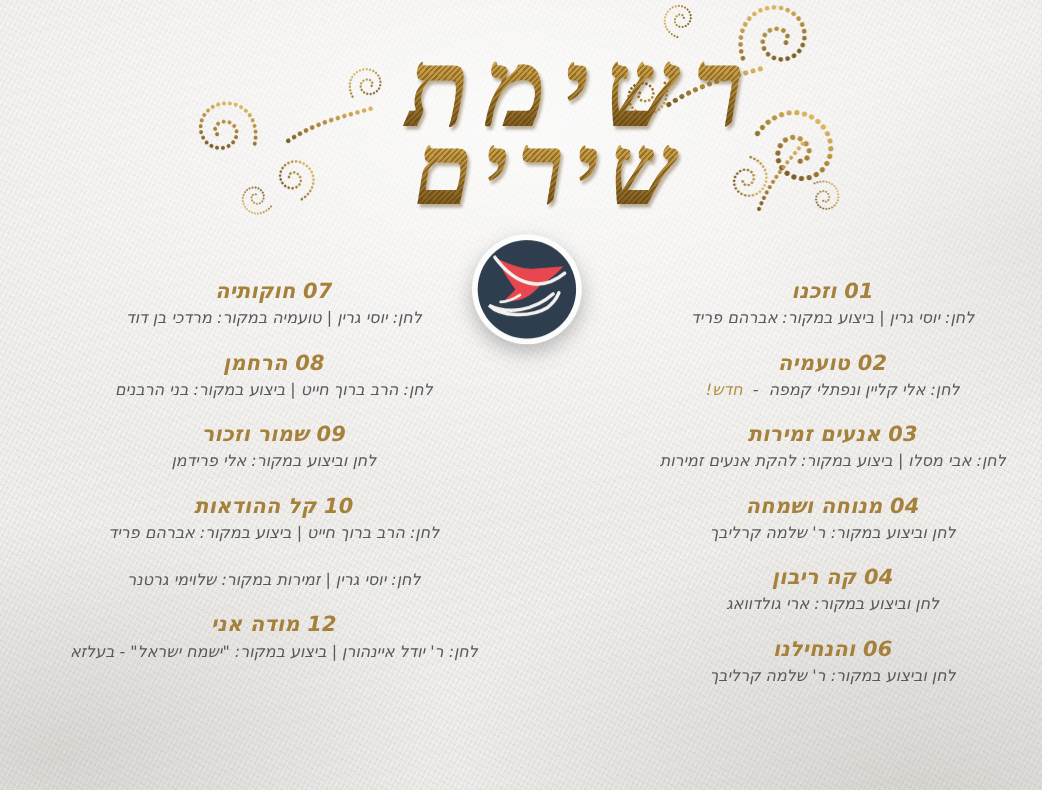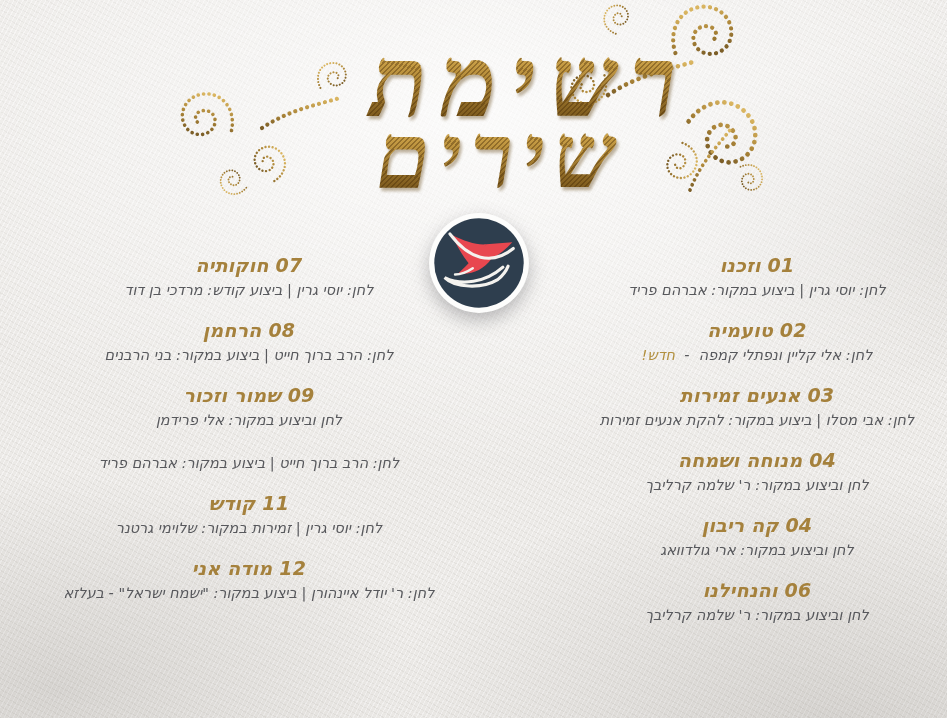--- a/index.html
+++ b/index.html
@@ -129,35 +129,35 @@
         <div class="track-credit"><span>לחן וביצוע במקור: ארי גולדוואג</span></div>
       </div>
       <div class="track">
         <div class="track-title"><span class="t-num">06</span>&nbsp;<span class="t-name">והנחילנו</span></div>
         <div class="track-credit"><span>לחן וביצוע במקור: ר' שלמה קרליבך</span></div>
       </div>
     </div>
   <div class="col col-left">
       <div class="track">
         <div class="track-title"><span class="t-num">07</span>&nbsp;<span class="t-name">חוקותיה</span></div>
-        <div class="track-credit"><span>לחן: יוסי גרין | ביצוע קודש: מרדכי בן דוד</span></div>
+        <div class="track-credit"><span>לחן: יוסי גרין | טועמיה במקור: מרדכי בן דוד</span></div>
       </div>
       <div class="track">
         <div class="track-title"><span class="t-num">08</span>&nbsp;<span class="t-name">הרחמן</span></div>
         <div class="track-credit"><span>לחן: הרב ברוך חייט | ביצוע במקור: בני הרבנים</span></div>
       </div>
       <div class="track">
         <div class="track-title"><span class="t-num">09</span>&nbsp;<span class="t-name">שמור וזכור</span></div>
         <div class="track-credit"><span>לחן וביצוע במקור: אלי פרידמן</span></div>
       </div>
       <div class="track">
+        <div class="track-title"><span class="t-num">10</span>&nbsp;<span class="t-name">קל ההודאות</span></div>
         <div class="track-credit"><span>לחן: הרב ברוך חייט | ביצוע במקור: אברהם פריד</span></div>
       </div>
       <div class="track">
-        <div class="track-title"><span class="t-num">11</span>&nbsp;<span class="t-name">קודש</span></div>
         <div class="track-credit"><span>לחן: יוסי גרין | זמירות במקור: שלוימי גרטנר</span></div>
       </div>
       <div class="track">
         <div class="track-title"><span class="t-num">12</span>&nbsp;<span class="t-name">מודה אני</span></div>
         <div class="track-credit"><span>לחן: ר' יודל איינהורן | ביצוע במקור: "ישמח ישראל" - בעלזא</span></div>
       </div>
     </div>
 
 </div>
 

